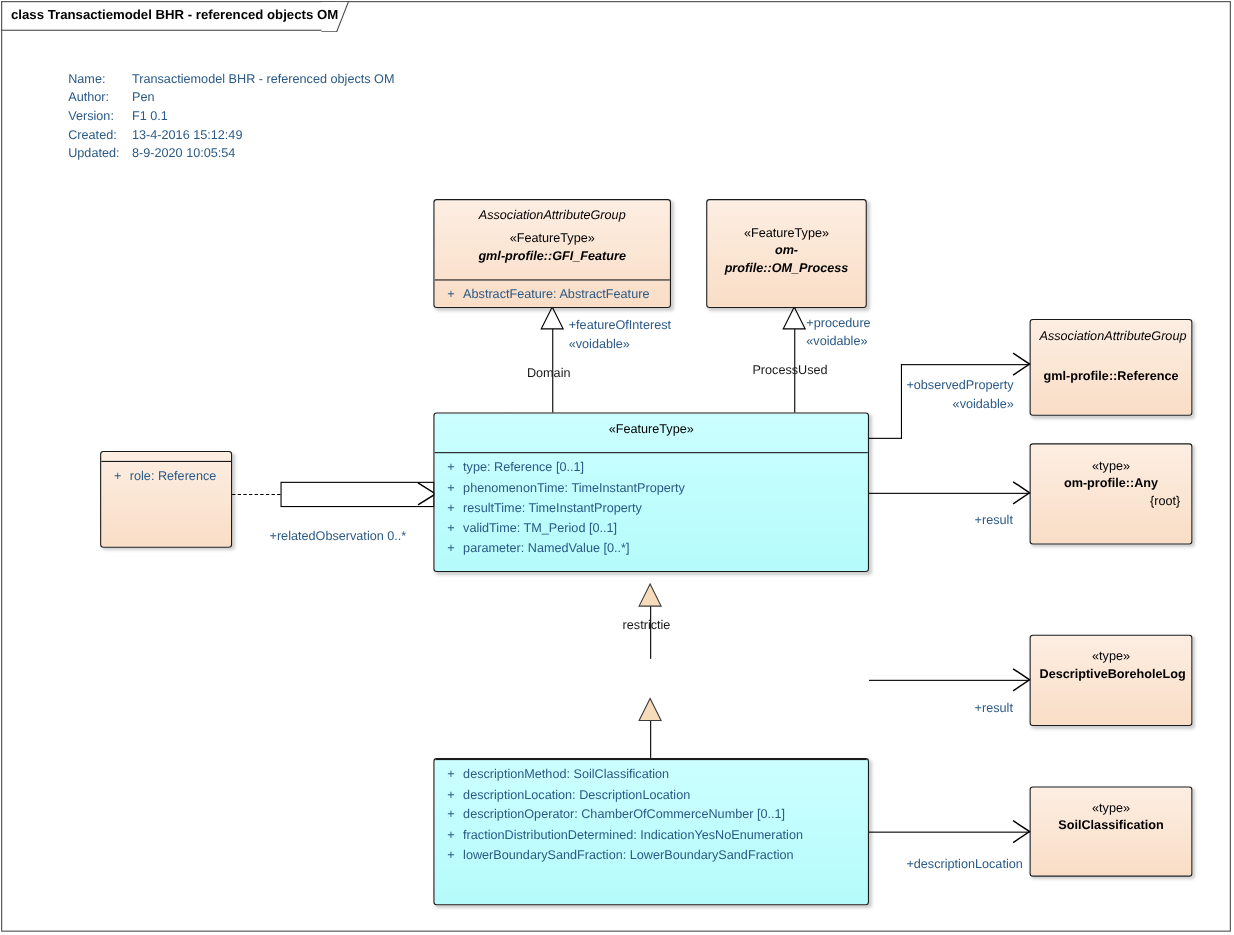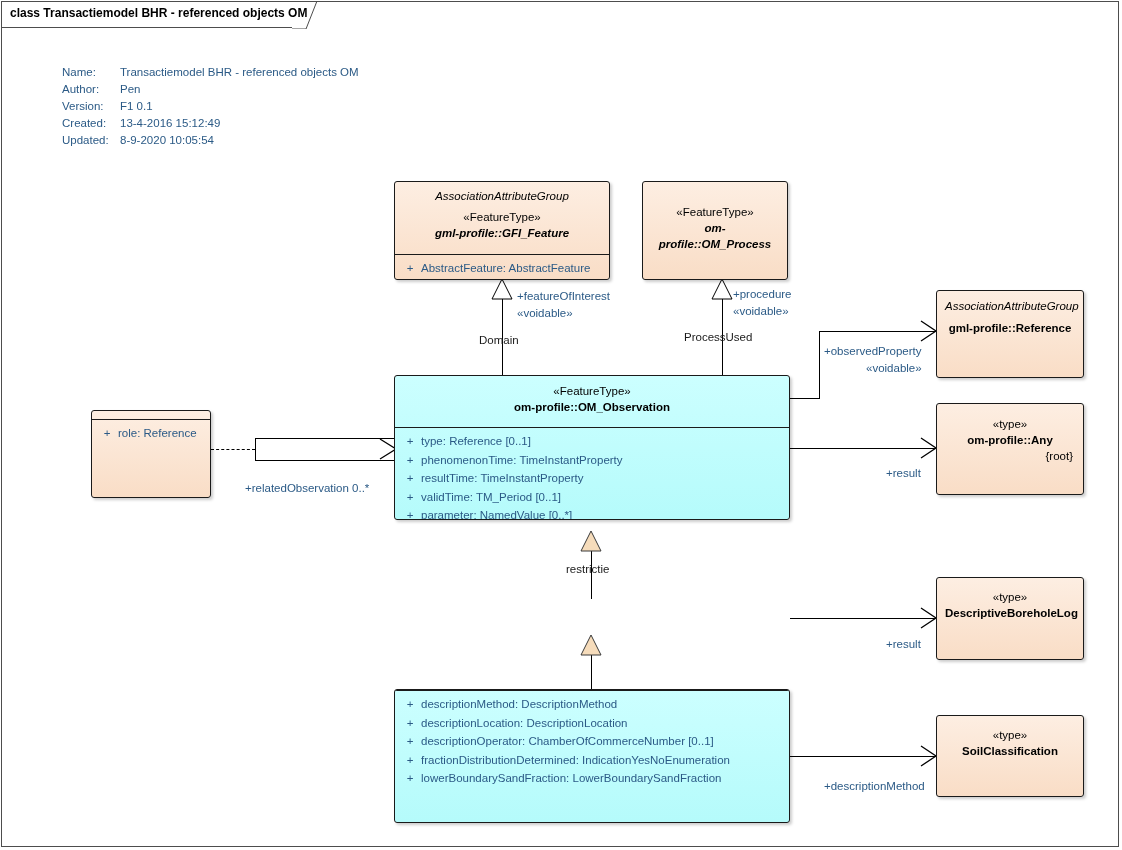--- a/index.html
+++ b/index.html
@@ -268,21 +268,21 @@
   <div class="lbl" style="left:866px; top:361px;">«voidable»</div>
 
   <div class="lbl" style="left:886px; top:466px;">+result</div>
 
   <div class="lbl" style="left:245px; top:481px;">+relatedObservation 0..*</div>
 
   <div class="lbl dark" style="left:566px; top:562px;">restrictie</div>
 
   <div class="lbl" style="left:886px; top:637px;">+result</div>
 
-  <div class="lbl" style="left:824px; top:779px;">+descriptionMethod</div>
+  <div class="lbl" style="left:824px; top:779px;">+descriptionLocation</div>
 
   <div class="uml peach" style="left:394px; top:181px; width:216px; height:99px;">
     <div class="uml-header">
       <span class="assoc-group">AssociationAttributeGroup</span>
       <span class="stereotype" style="margin-top:5px;">«FeatureType»</span>
       <span class="cls-name ital">gml-profile::GFI_Feature</span>
     </div>
     <div class="uml-divider" style="margin-top:6px;"></div>
     <div class="attr-list">
       <div class="attr-row">
@@ -295,21 +295,21 @@
   <div class="uml peach" style="left:642px; top:181px; width:146px; height:99px;">
     <div class="uml-header" style="padding-top:22px;">
       <span class="stereotype">«FeatureType»</span>
       <span class="cls-name ital">om-profile::OM_Process</span>
     </div>
   </div>
 
   <div class="uml peach" style="left:936px; top:290px; width:148px; height:88px;">
     <div class="uml-header" style="padding-top:7px;">
       <span class="assoc-group">AssociationAttributeGroup</span>
-      <span class="cls-name" style="margin-top:6px;">gml-profile::Reference</span>
+      <span class="cls-name" style="margin-top:20px;">gml-profile::Reference</span>
     </div>
   </div>
 
   <div class="uml peach" style="left:936px; top:403px; width:148px; height:92px;">
     <div class="uml-header" style="padding-top:12px;">
       <span class="stereotype">«type»</span>
       <span class="cls-name">om-profile::Any</span>
       <span class="root-tag">{root}</span>
     </div>
   </div>
@@ -320,21 +320,20 @@
       <div class="attr-row">
         <span class="attr-vis">+</span>
         <span class="attr-text">role: Reference</span>
       </div>
     </div>
   </div>
 
   <div class="uml cyan" style="left:394px; top:375px; width:396px; height:145px;">
     <div class="uml-header" style="padding-top:7px;">
       <span class="stereotype">«FeatureType»</span>
-      <span class="cls-name">om-profile::OM_Observation</span>
     </div>
     <div class="uml-divider" style="margin-top:5px;"></div>
     <div class="attr-list">
       <div class="attr-row">
         <span class="attr-vis">+</span>
         <span class="attr-text">type: Reference [0..1]</span>
       </div>
       <div class="attr-row">
         <span class="attr-vis">+</span>
         <span class="attr-text">phenomenonTime: TimeInstantProperty</span>
@@ -360,21 +359,21 @@
       <span class="stereotype">«type»</span>
       <span class="cls-name">DescriptiveBoreholeLog</span>
     </div>
   </div>
 
   <div class="uml cyan" style="left:394px; top:689px; width:396px; height:134px;">
     <div class="uml-divider"></div>
     <div class="attr-list">
       <div class="attr-row">
         <span class="attr-vis">+</span>
-        <span class="attr-text">descriptionMethod: DescriptionMethod</span>
+        <span class="attr-text">descriptionMethod: SoilClassification</span>
       </div>
       <div class="attr-row">
         <span class="attr-vis">+</span>
         <span class="attr-text">descriptionLocation: DescriptionLocation</span>
       </div>
       <div class="attr-row">
         <span class="attr-vis">+</span>
         <span class="attr-text">descriptionOperator: ChamberOfCommerceNumber [0..1]</span>
       </div>
       <div class="attr-row">

